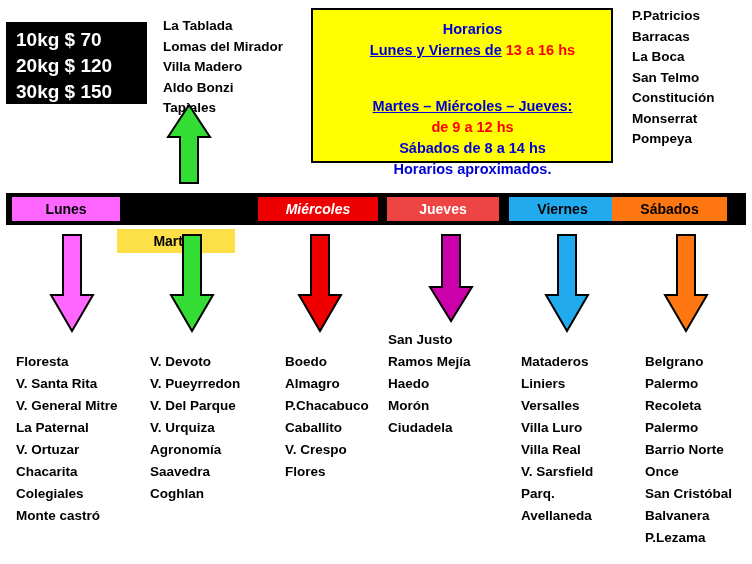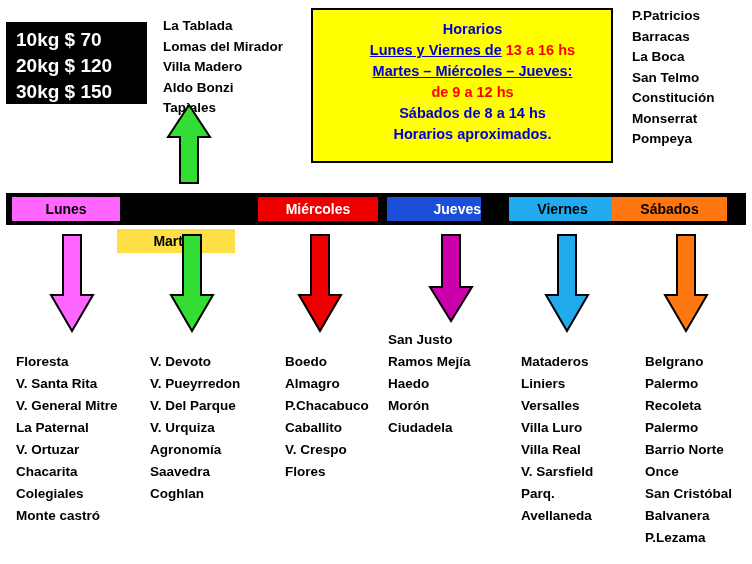--- a/index.html
+++ b/index.html
@@ -62,21 +62,21 @@
   }
   .schedule div {
     font-weight: bold;
     font-size: 14.5px;
     line-height: 21px;
     white-space: nowrap;
     padding-left: 21px;
   }
   .s-blue { color: #0000d5; }
   .s-red  { color: #ff0000; }
-  .u { text-decoration: underline; }
+  .u { text-decoration: underline; margin-top: 35px; }
 
   
   .daybar {
     position: absolute;
     left: 6px;
     top: 193px;
     width: 740px;
     height: 32px;
     background: #000000;
   }
@@ -150,22 +150,22 @@
   </div>
 
   <svg class="arrow" style="left:166px; top:103px;" width="46" height="82" viewBox="0 0 46 82">
     <polygon points="23,2 44,34 32,34 32,80 14,80 14,34 2,34" fill="#33dd33" stroke="#000000" stroke-width="2"></polygon>
   </svg>
 
   <div class="daybar"></div>
 
   <div class="day" style="left: 12px; width: 108px; background: rgb(255, 102, 255); color: rgb(0, 0, 0);" id="day0"><span>Lunes</span></div>
   <div class="day" style="left: 117px; width: 118px; background: #fde047; color: rgb(0, 0, 0); margin-top: 32px;" id="day1"><span>Martes</span></div>
-  <div class="day white-text" style="left: 258px; width: 120px; background: rgb(238, 0, 0); color: rgb(255, 255, 255);" id="day2"><span>Miércoles</span></div>
-  <div class="day white-text" style="left: 387px; width: 94px; background: #1d4ed8; color: rgb(255, 255, 255); text-align: right;" id="day3"><span>Jueves</span></div>
+  <div class="day white-text" style="left: 258px; width: 120px; background: rgb(238, 0, 0); color: rgb(255, 255, 255); font-style: italic;" id="day2"><span>Miércoles</span></div>
+  <div class="day white-text" style="left: 387px; width: 112px; background: #ef4444; color: rgb(255, 255, 255);" id="day3"><span>Jueves</span></div>
   <div class="day" style="left: 509px; width: 107px; background: rgb(34, 170, 238); color: rgb(0, 0, 0);" id="day4"><span>Viernes</span></div>
   <div class="day" style="left: 612px; width: 115px; background: rgb(255, 119, 17); color: #000000;" id="day5"><span>Sábados</span></div>
 
   <svg class="arrow" style="left:48px; top:233px;" width="48" height="100" viewBox="0 0 48 100" id="arr0">
     <polygon points="15,2 33,2 33,62 45,62 24,98 3,62 15,62" stroke="#000000" stroke-width="2" fill="#ff66ff"></polygon>
   </svg>
   <svg class="arrow" style="left:168px; top:233px;" width="48" height="100" viewBox="0 0 48 100" id="arr1">
     <polygon points="15,2 33,2 33,62 45,62 24,98 3,62 15,62" stroke="#000000" stroke-width="2" fill="#33dd33"></polygon>
   </svg>
   <svg class="arrow" style="left:296px; top:233px;" width="48" height="100" viewBox="0 0 48 100" id="arr2">

